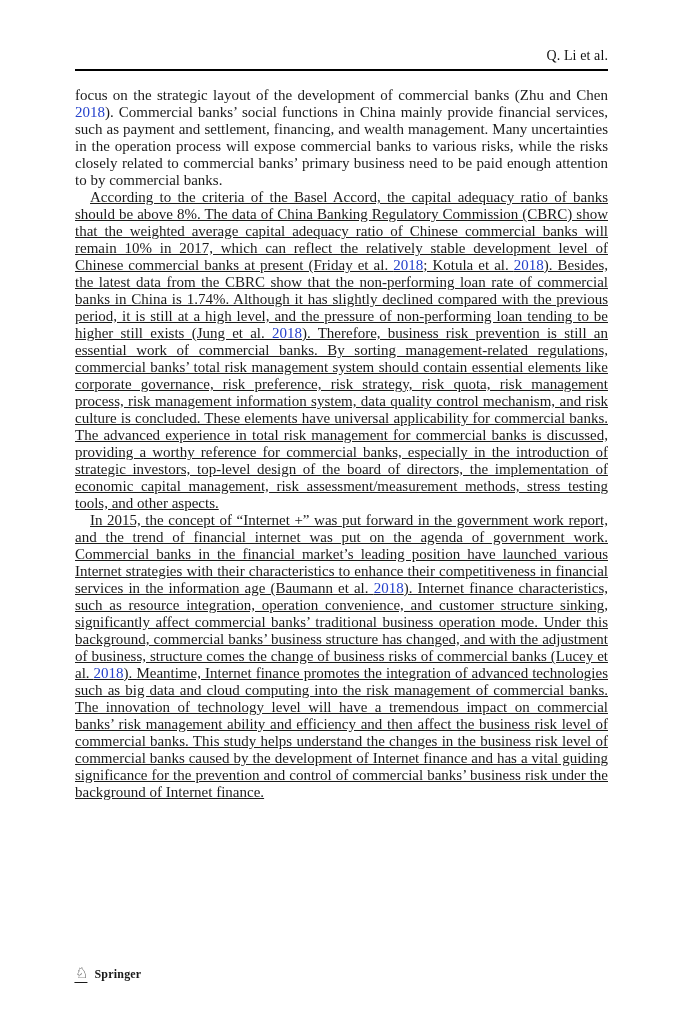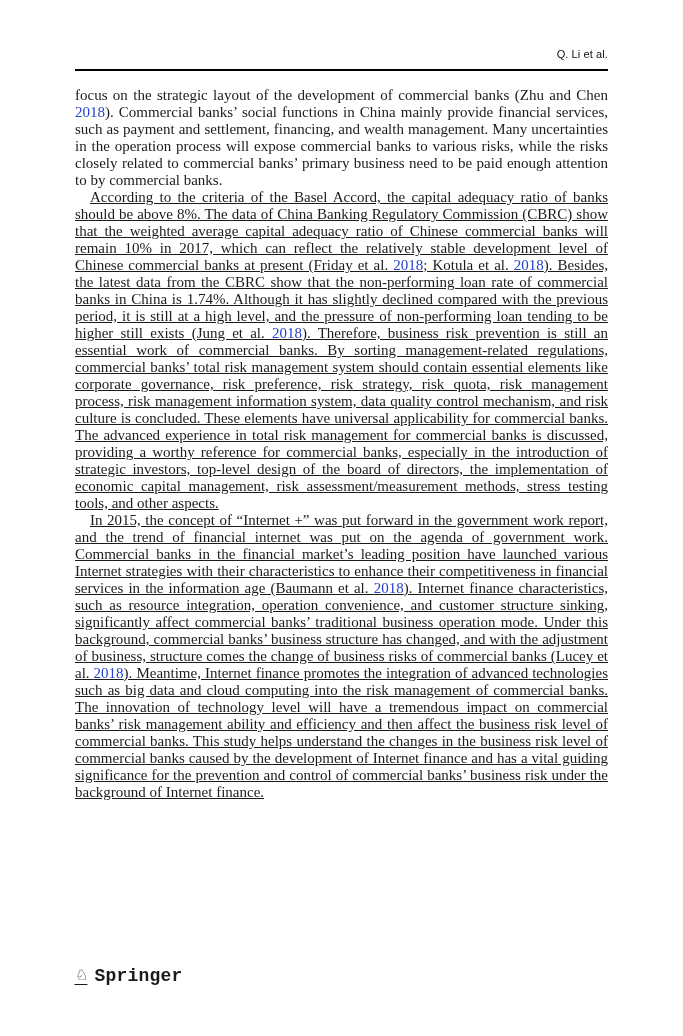--- a/index.html
+++ b/index.html
@@ -12,22 +12,22 @@
     width: 683px;
     height: 1036px;
     background: #ffffff;
     overflow: hidden;
     font-family: "Liberation Serif", serif;
   }
   .running-head {
     position: absolute;
     top: 48px;
     right: 75px;
-    font-family: Liberation Sans, sans-serif;
-    font-size: 11px;
+    font-family: Liberation Serif, serif;
+    font-size: 14px;
     color: #111111;
     letter-spacing: 0.1px;
     text-align: center;
   }
   .header-rule {
     position: absolute;
     top: 69px;
     left: 75px;
     width: 533px;
     height: 2px;
@@ -67,22 +67,22 @@
   .knight-icon {
     font-family: "DejaVu Sans", sans-serif;
     font-size: 15px;
     line-height: 1;
     display: inline-block;
     border-bottom: 1.5px solid #1a1a1a;
     padding-bottom: 1px;
     transform: skewX(-4deg);
   }
   .publisher-name {
-    font-family: Liberation Mono, monospace;
-    font-size: 18px;
+    font-family: Liberation Serif, serif;
+    font-size: 12px;
     font-weight: 600;
     letter-spacing: 0.2px;
   }
 </style>
 </head>
 <body>
 
 <div class="page">
 
   <div class="running-head">

